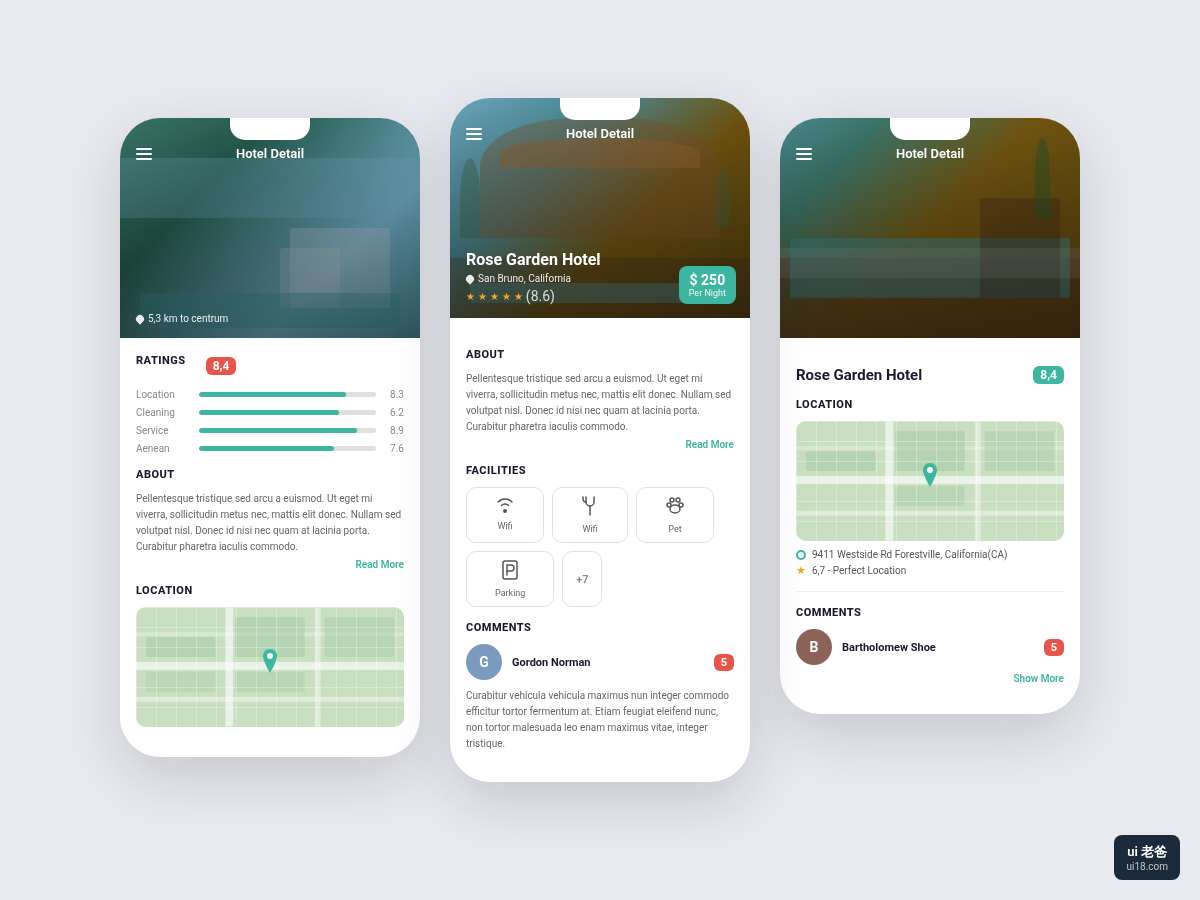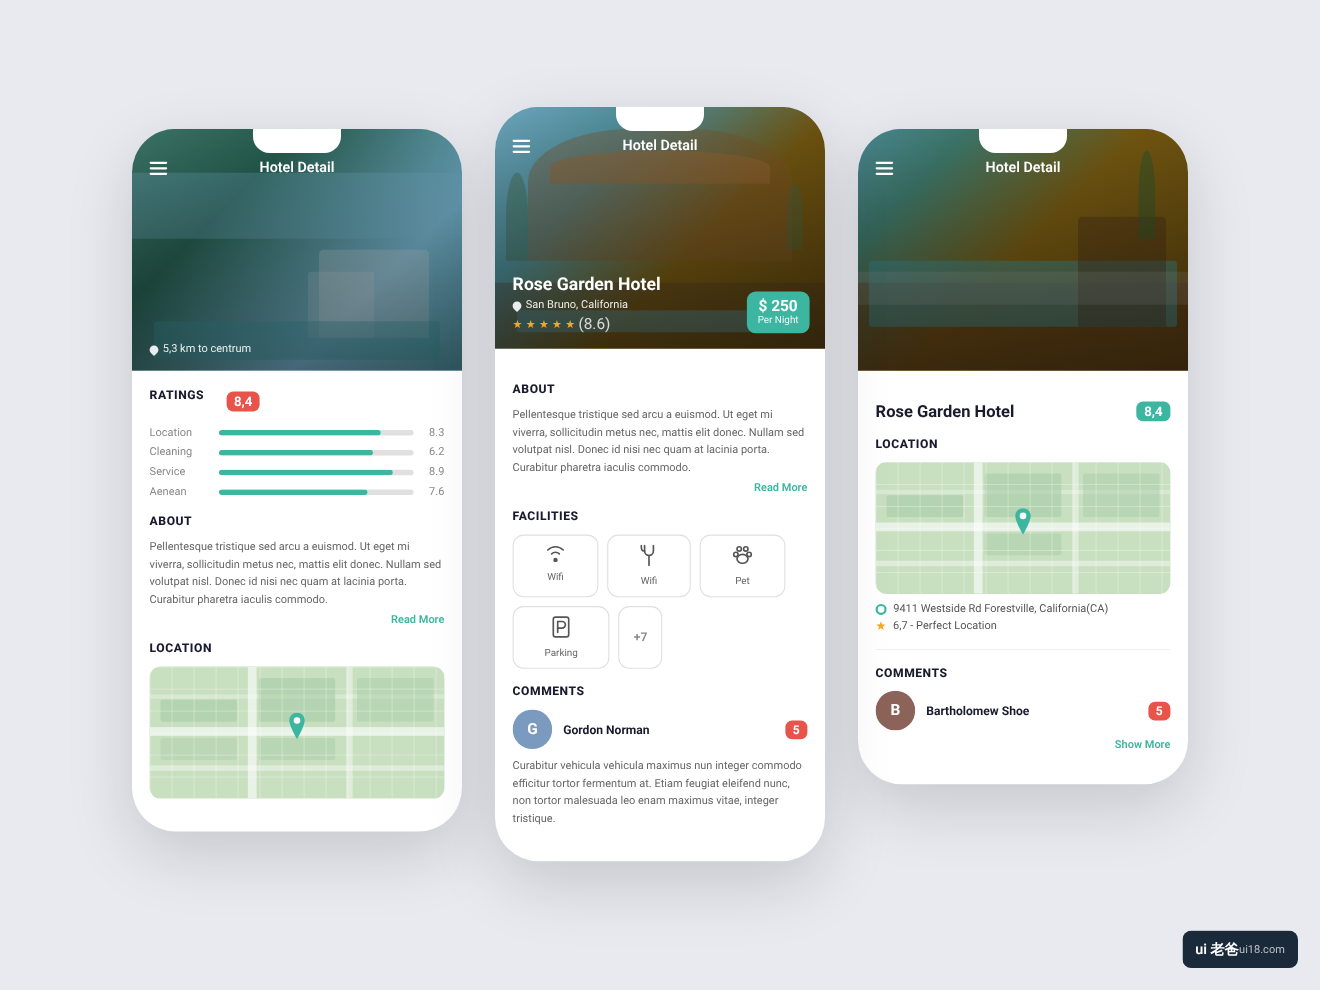--- a/index.html
+++ b/index.html
@@ -409,21 +409,21 @@
     .watermark {
       position: fixed;
       bottom: 20px;
       right: 20px;
       background: #1a2a3a;
       color: #fff;
       padding: 8px 12px;
       border-radius: 8px;
       font-size: 12px;
       display: flex;
-      flex-direction: row;
+      flex-direction: column;
       align-items: center;
     }
 
     
     .map-svg {
       width: 100%;
       height: 100%;
     }
 
     

